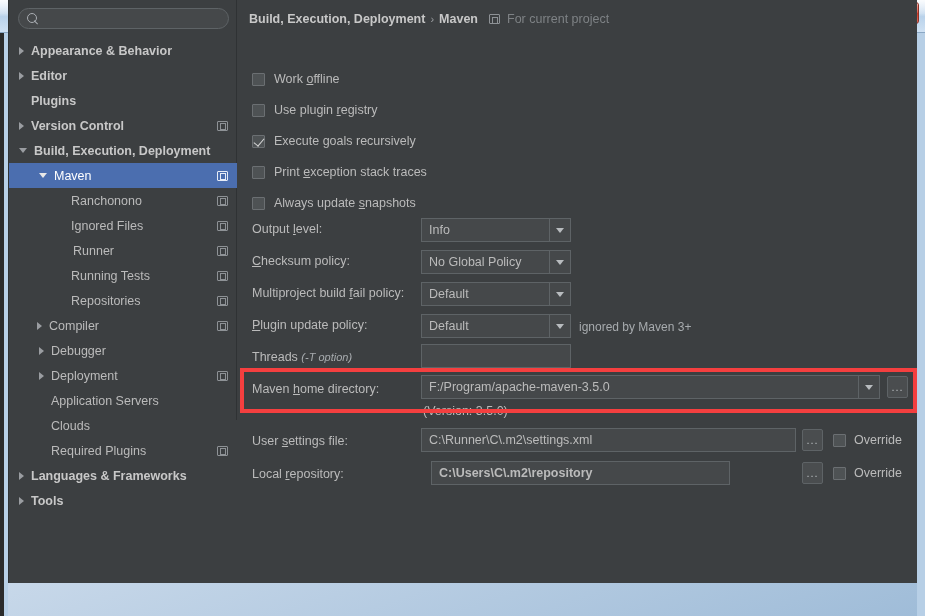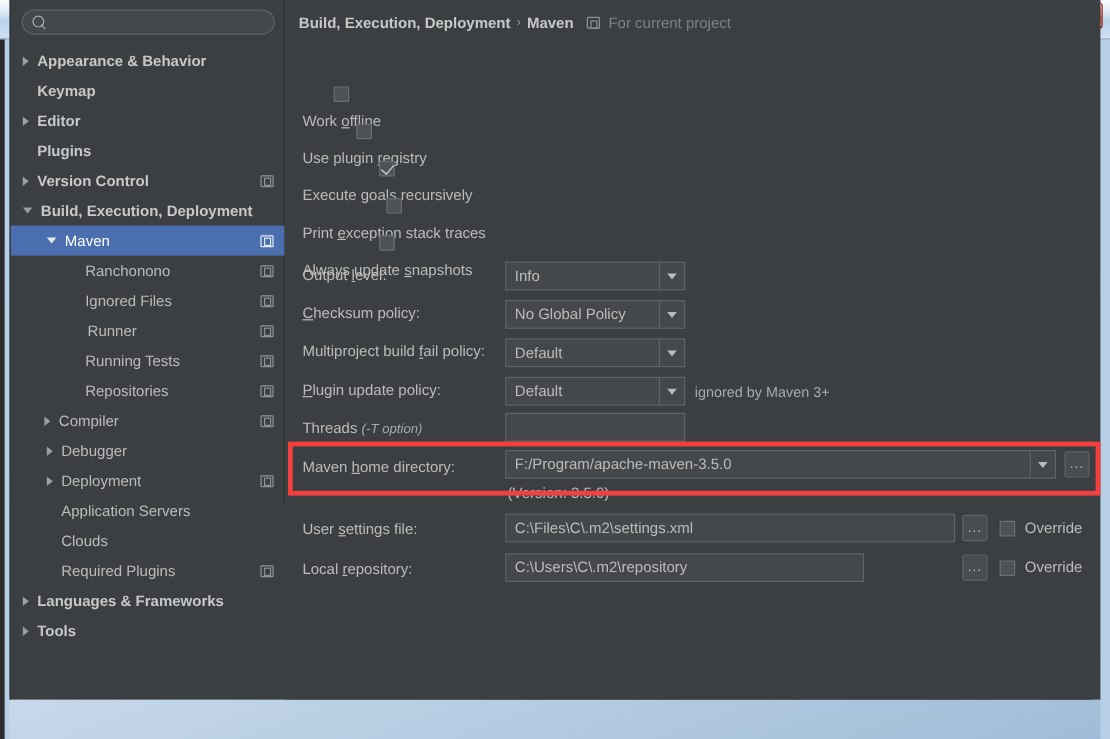--- a/index.html
+++ b/index.html
@@ -143,21 +143,21 @@
     position:relative; margin-left:6px; margin-right:2px; flex:0 0 auto;
   }
   .bc-proj::after {
     content:""; position:absolute; left:1.5px; top:1.5px; width:4px; height:5px;
     border:1.2px solid #8e9296;
   }
 
   
   .chk-row {
     position:absolute; left:14px; display:flex; align-items:center; gap:9px;
-    color:#bbbbbb; font-size:12.5px;flex-direction:column;
+    color:#bbbbbb; font-size:12.5px;
   }
   .cbox {
     width:13px; height:13px; background:#4e5254; border:1px solid #6b6f72;
     border-radius:1px; position:relative; flex:0 0 auto;
   }
   .cbox.checked::after {
     content:""; position:absolute; left:3px; top:0px; width:5px; height:9px;
     border:solid #d8d8d8; border-width:0 1.8px 1.8px 0; transform:rotate(40deg);
   }
   u { text-decoration: underline; }
@@ -240,24 +240,20 @@
       <div class="search-box">
         <span class="mag"></span>
         <input class="search-input" type="text" placeholder="" style="">
       </div>
       <div class="tree" id="tree">
           <div class="tree-row bold" style="padding-left: 10px;">
             <span class="arrow"></span>
             <span class="tree-label">Appearance &amp; Behavior</span>
           </div>
           <div class="tree-row bold" style="padding-left: 10px;">
-            <span class="arrow none" style="width: 5px;"></span>
-            <span class="tree-label">Keymap</span>
-          </div>
-          <div class="tree-row bold" style="padding-left: 10px;">
             <span class="arrow"></span>
             <span class="tree-label">Editor</span>
           </div>
           <div class="tree-row bold" style="padding-left: 10px;">
             <span class="arrow none" style="width: 5px;"></span>
             <span class="tree-label">Plugins</span>
           </div>
           <div class="tree-row bold" style="padding-left: 10px;">
             <span class="arrow"></span>
             <span class="tree-label">Version Control</span>
@@ -424,33 +420,33 @@
           </span>
       </div>
       <div class="dots-btn" style="left:649px; top:376px;">
         <span>...</span>
       </div>
       <span class="version-note" style="left:185px; top:404px;">(Version: 3.5.0)</span>
 
       <div class="frow" style="top:434px">
         <span class="flabel" id="lbl-usersettings">User <u>s</u>ettings file:</span>
       </div>
-      <div class="tfield" style="left:183px; top:428px; width:375px;">C:\Files\C\.m2\settings.xml</div>
+      <div class="tfield" style="left:183px; top:428px; width:375px;">C:\Runner\C\.m2\settings.xml</div>
       <div class="dots-btn" style="left:564px; top:429px;">
         <span>...</span>
       </div>
       <div class="ovr" style="left:595px; top:433px;">
         <span class="cbox"></span>
         <span>Override</span>
       </div>
 
       <div class="frow" style="top:467px">
         <span class="flabel" id="lbl-localrepo">Local <u>r</u>epository:</span>
       </div>
-      <div class="tfield" style="left:183px; top:461px; width:299px;">C:\Users\C\.m2\repository</div>
+      <div class="tfield" style="left:193px; top:461px; width:299px;font-weight:bold;">C:\Users\C\.m2\repository</div>
       <div class="dots-btn" style="left:564px; top:462px;">
         <span>...</span>
       </div>
       <div class="ovr" style="left:595px; top:466px;">
         <span class="cbox"></span>
         <span>Override</span>
       </div>
 
     </div>
   </div>

